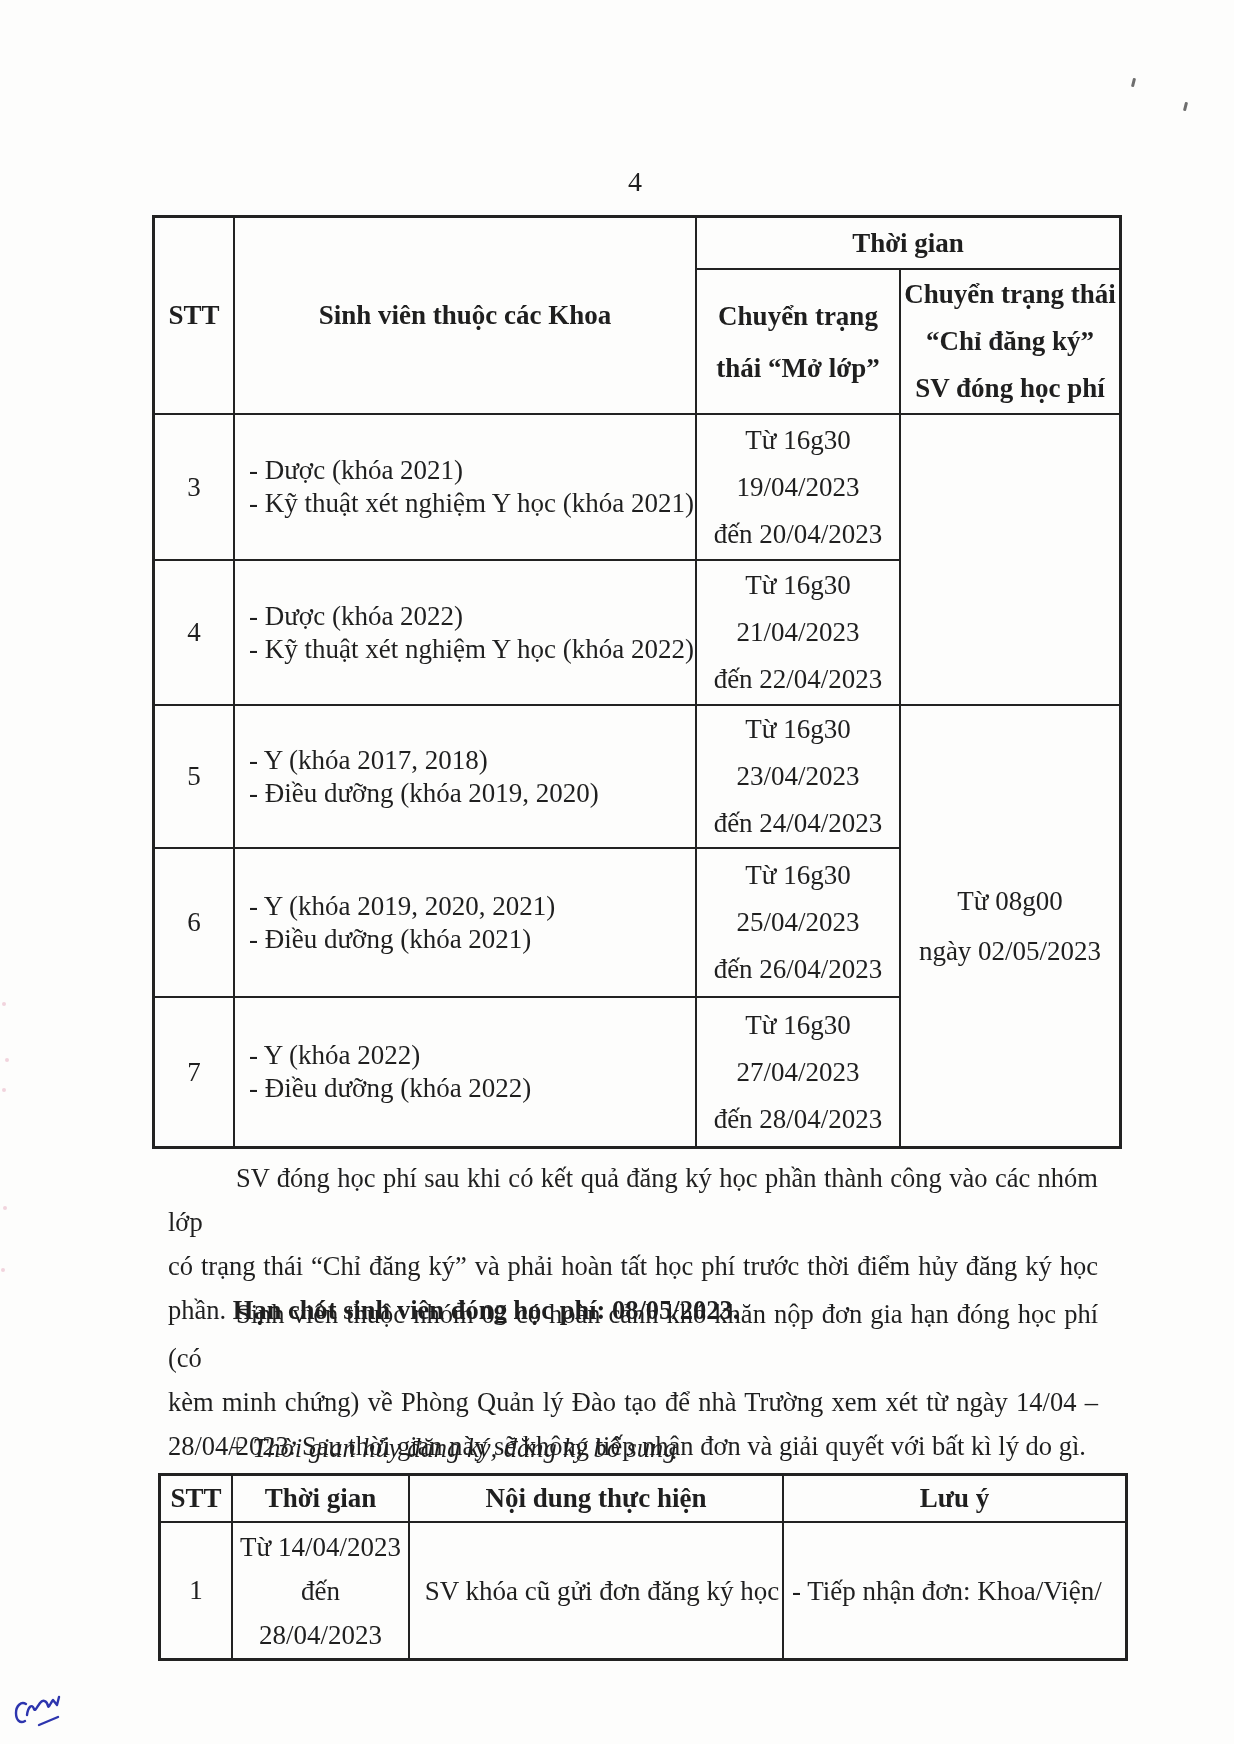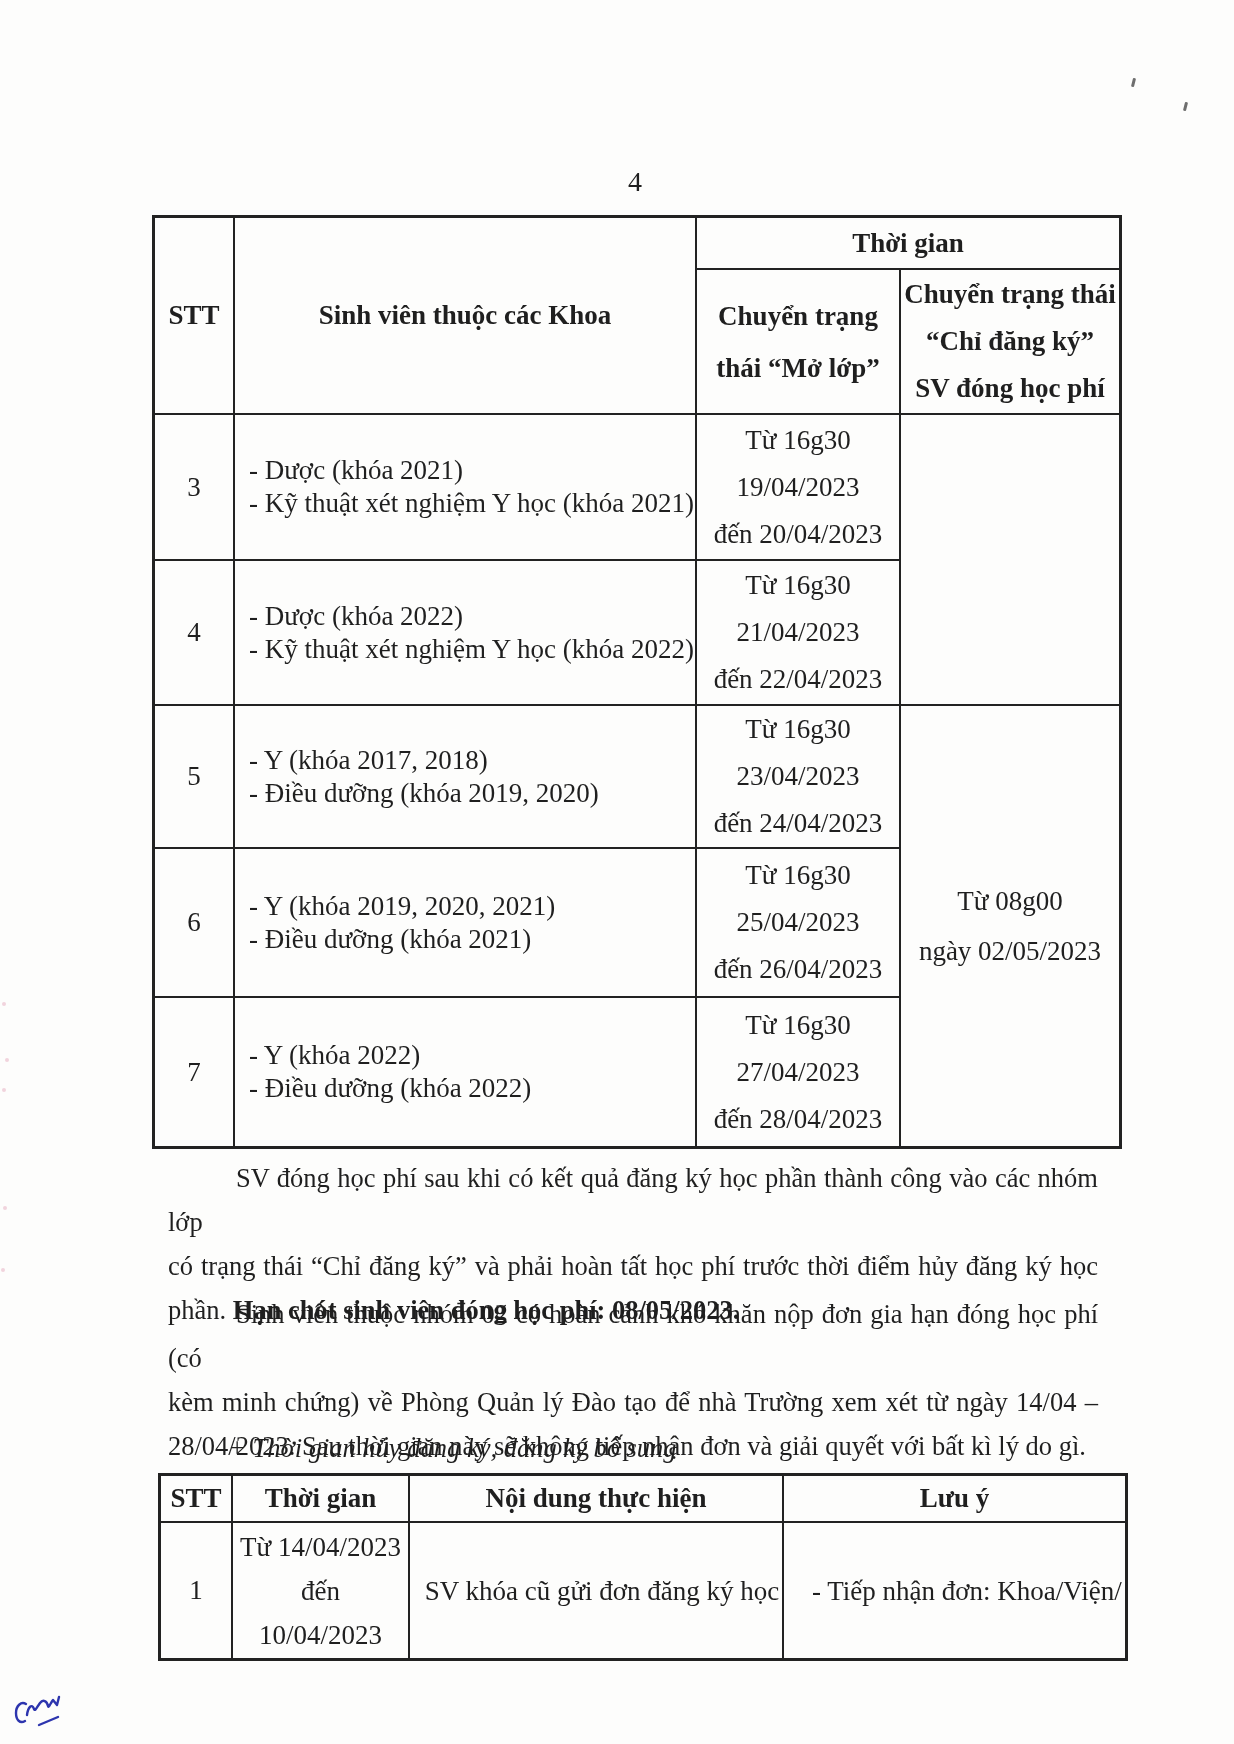--- a/index.html
+++ b/index.html
@@ -61,21 +61,21 @@
   .sec-head{position:absolute;left:158px;top:1426px;width:930px;
             font-style:italic;text-indent:70px;font-size:26.5px;line-height:44px;}
 
   
   .t2{left:158px;top:1473px;width:970px;height:188px;
       grid-template-columns:72px 177px 374px 341px;
       grid-template-rows:47px 135px;}
   .t2 .tg-cell > div{line-height:44px}
   .t2 .nd-cell{align-items:center;padding-left:12px;text-align:left}
   .t2 .nd-cell > div{line-height:44px}
-  .t2 .ly-cell{align-items:flex-start;padding-left:28px;text-align:left}
+  .t2 .ly-cell{align-items:flex-start;padding-left:8px;text-align:left}
   .t2 .ly-cell > div{line-height:46px}
 
   
   .speck{position:absolute;width:3px;height:9px;background:#4a4a4a;
          transform:rotate(14deg);border-radius:1px;opacity:.8;}
   .sp1{left:1132px;top:78px}
   .sp2{left:1184px;top:102px}
   .dot{position:absolute;width:4px;height:4px;border-radius:50%;
        background:rgba(214,120,150,.30);}
   .d1{left:2px;top:1002px}.d2{left:5px;top:1058px}.d3{left:2px;top:1088px}
@@ -191,21 +191,21 @@
   <div class="tbl t2">
     <div class="cell h">STT</div>
     <div class="cell h">Thời gian</div>
     <div class="cell h">Nội dung thực hiện</div>
     <div class="cell h no-br">Lưu ý</div>
 
     <div class="cell no-bb">1</div>
     <div class="cell no-bb lines tg-cell">
         <div>Từ 14/04/2023</div>
         <div>đến</div>
-        <div>10/04/2023</div>
+        <div>28/04/2023</div>
       </div>
     <div class="cell no-bb lines nd-cell">
         <div>SV khóa cũ gửi đơn đăng ký học</div>
       </div>
     <div class="cell no-br no-bb lines ly-cell">
         <div>- Tiếp nhận đơn: Khoa/Viện/</div>
       </div>
   </div>
 
   <svg class="sign" width="56" height="40" viewBox="0 0 56 40">

